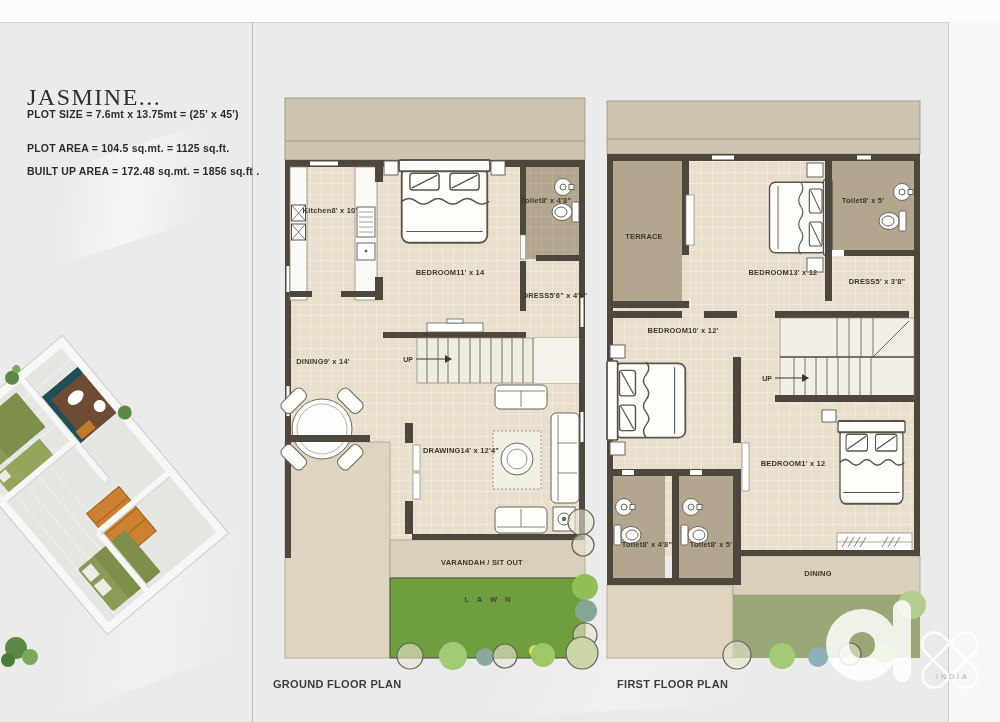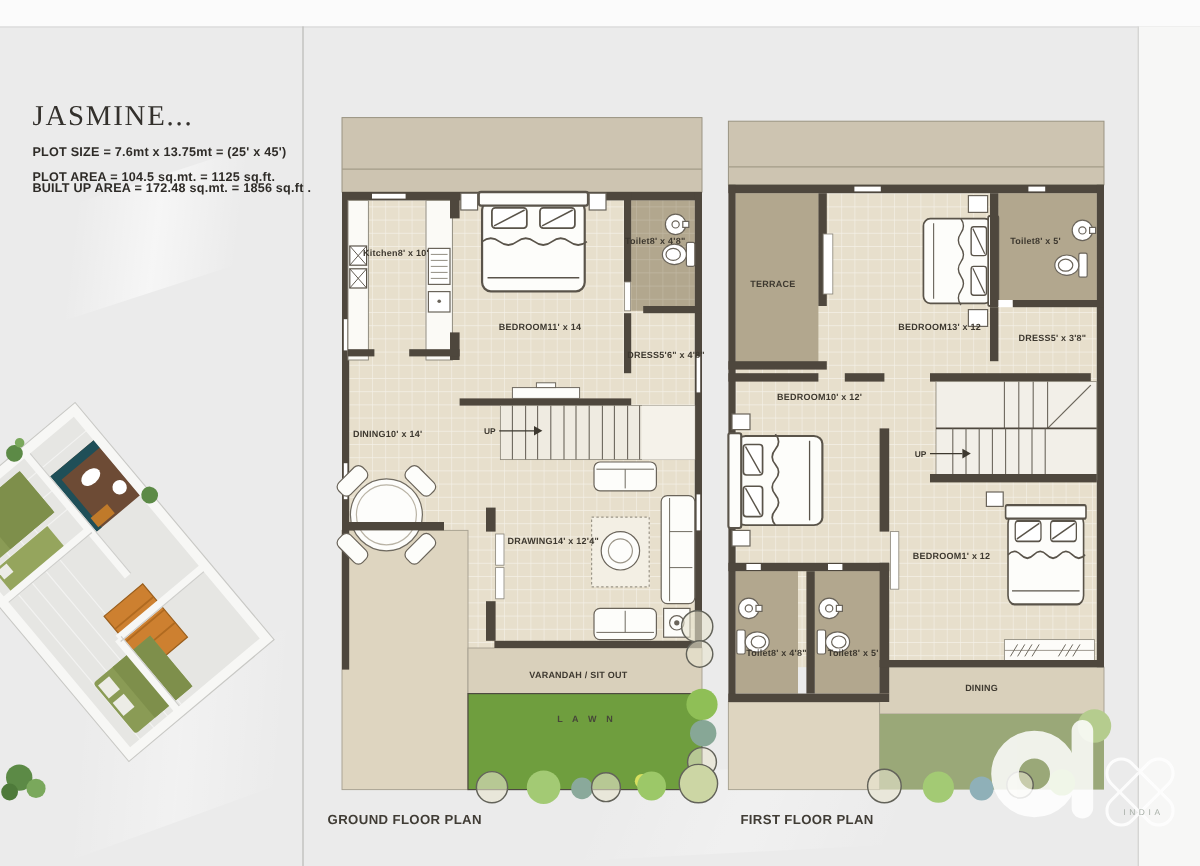--- a/index.html
+++ b/index.html
@@ -26,23 +26,23 @@
 
 <div id="stage">
   <div class="topstrip"></div>
   <div class="rightstrip"></div>
   <div class="streak s1"></div>
   <div class="streak s2"></div>
   <div class="streak s3"></div>
   <div class="divider"></div>
 
   <div class="title">JASMINE...</div>
-  <div class="spec" style="top:121px">PLOT SIZE  = 7.6mt x 13.75mt = (25' x 45')</div>
+  <div class="spec" style="top:108px">PLOT SIZE  = 7.6mt x 13.75mt = (25' x 45')</div>
   <div class="spec" style="top:142px">PLOT AREA = 104.5 sq.mt.  = 1125 sq.ft.</div>
-  <div class="spec" style="top:151px">BUILT UP AREA = 172.48 sq.mt. = 1856 sq.ft .</div>
+  <div class="spec" style="top:165px">BUILT UP AREA = 172.48 sq.mt. = 1856 sq.ft .</div>
 
   <svg width="1000" height="722" style="position:absolute;left:0;top:0">
     <defs>
       <pattern id="tgrid" patternUnits="userSpaceOnUse" width="11" height="11">
         <path d="M11 0H0V11" fill="none" stroke="rgba(255,255,255,.55)" stroke-width="1"></path>
       </pattern>
       <g id="bed">
         <rect x="3" y="8" width="94" height="80" rx="8" fill="#fdfdfa" stroke="#5a544a" stroke-width="2"></rect>
         <rect x="0" y="0" width="100" height="12" rx="2" fill="#fdfdfa" stroke="#5a544a" stroke-width="2"></rect>
         <rect x="12" y="14" width="32" height="18" rx="3" fill="#fff" stroke="#5a544a" stroke-width="1.6"></rect>
@@ -362,21 +362,21 @@
   <div class="rlabel" style="left:546px;top:196px">
     <span>Toilet</span>
     <span>8' x 4'8"</span>
   </div>
   <div class="rlabel" style="left:555px;top:291px">
     <span>DRESS</span>
     <span>5'6" x 4'8"</span>
   </div>
   <div class="rlabel" style="left:323px;top:357px">
     <span>DINING</span>
-    <span>10' x 14'</span>
+    <span>9' x 14'</span>
   </div>
   <div class="rlabel" style="left:461px;top:446px">
     <span>DRAWING</span>
     <span>14' x 12'4"</span>
   </div>
   <div class="rlabel" style="left:482px;top:558px">
     <span>VARANDAH / SIT OUT</span>
   </div>
   <div class="rlabel lawnlbl" style="left:489px;top:595px">
     <span>L A W N</span>

